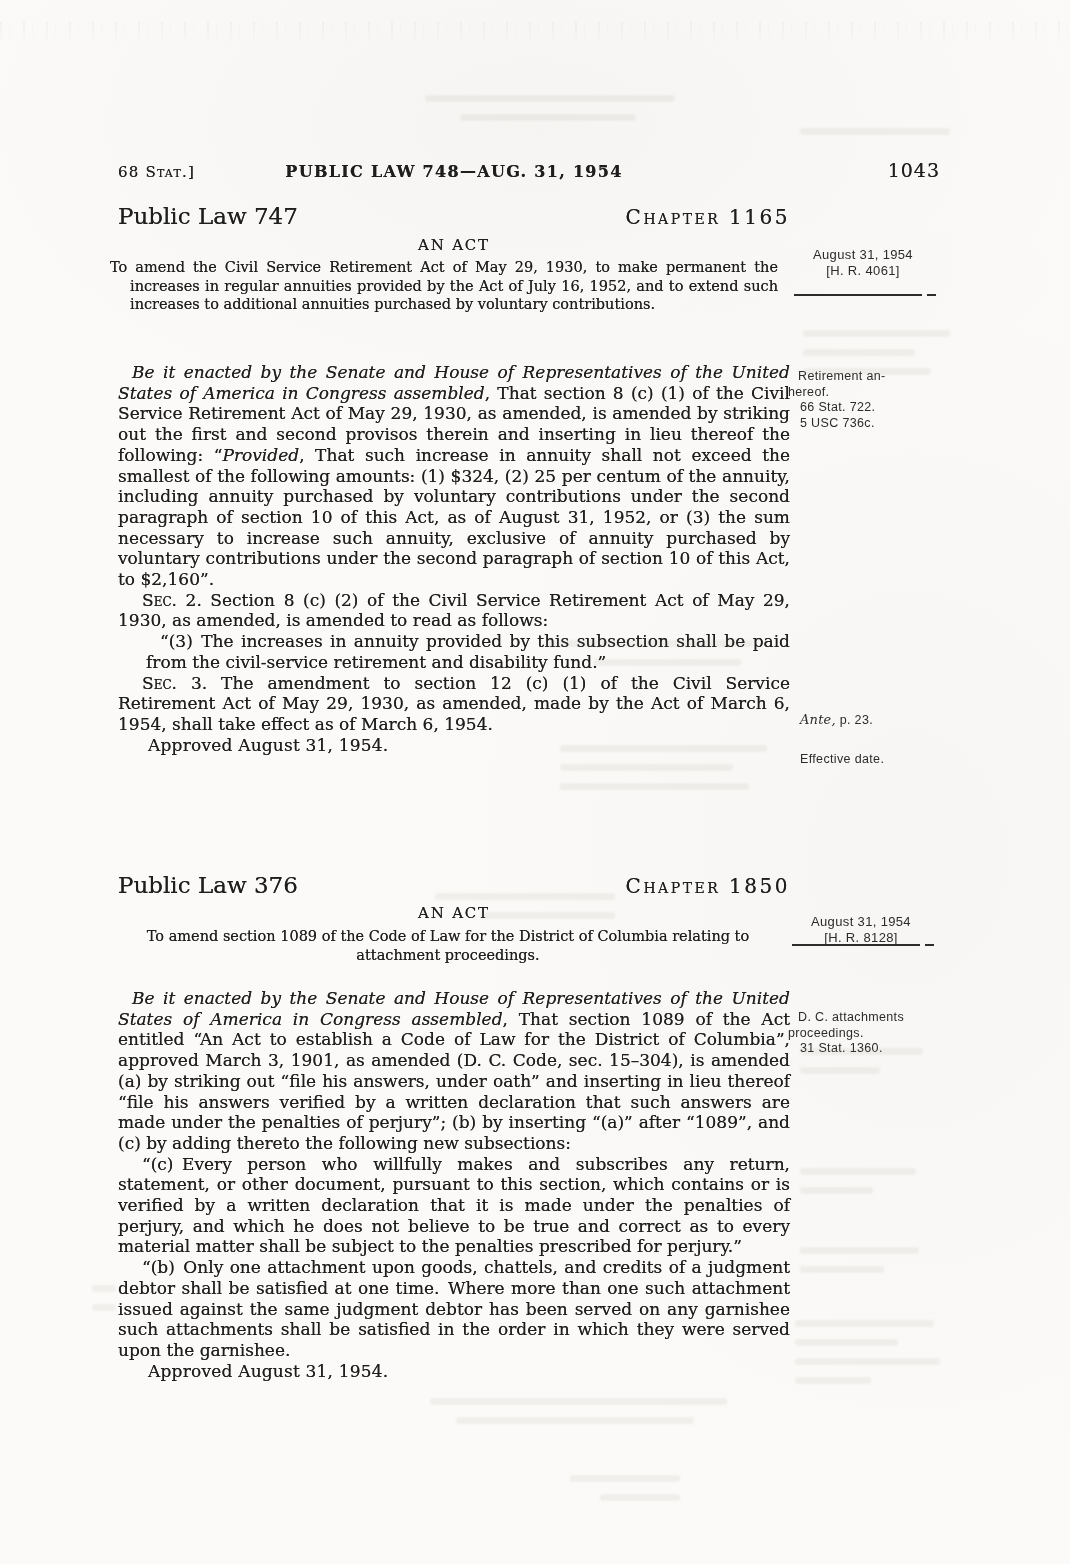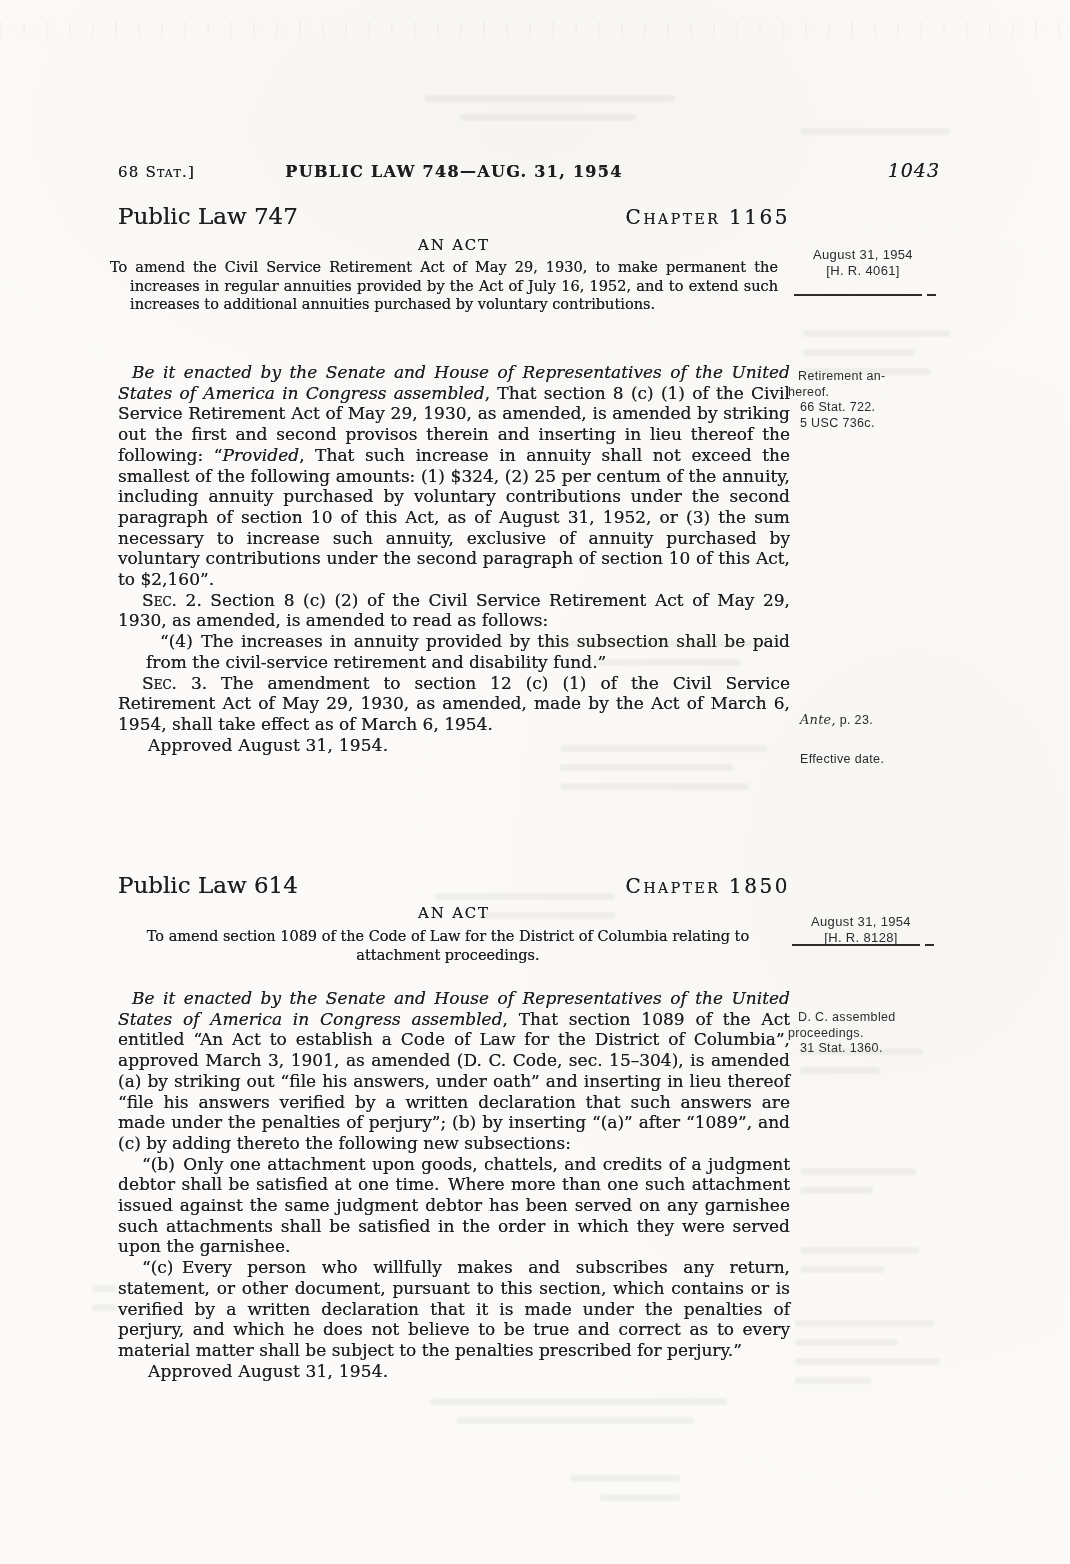--- a/index.html
+++ b/index.html
@@ -11,21 +11,21 @@
           radial-gradient(ellipse 700px 900px at 85% 55%, rgba(120,115,105,0.03), transparent 75%),
           #fbfaf8;}
   .ink{text-shadow:0 0 0.35px rgba(20,20,20,0.75);}
   .sc{font-variant:small-caps;}
   .abs{position:absolute;}
 
   
   .stat-cite{top:163px;left:118px;font-size:15px;letter-spacing:1.2px;}
   .running-title{top:162px;left:118px;width:672px;text-align:center;
                  font-weight:bold;font-size:16px;letter-spacing:1.3px;}
-  .page-num{top:159px;left:830px;width:110px;text-align:right;font-size:19px;letter-spacing:1px;font-style:italic;}
+  .page-num{top:159px;left:830px;width:110px;text-align:right;font-size:19px;letter-spacing:1px;}
 
   
   .law-title{left:118px;font-size:23px;}
   .chapter{left:118px;width:672px;text-align:right;font-size:20px;letter-spacing:2.5px;}
   .an-act{left:118px;width:672px;text-align:center;font-size:15px;letter-spacing:1.8px;}
 
   
   .preamble{left:110px;width:648px;font-size:14.5px;line-height:18.6px;
             text-align:justify;padding-left:20px;text-indent:-20px;}
   .preamble.centered{left:118px;width:660px;text-align:center;padding-left:0;text-indent:0;}
@@ -79,59 +79,59 @@
   </div>
   <div class="note-rule" style="top:294px;left:794px;width:128px;">
     <span class="dash"></span>
   </div>
 
   <div class="abs preamble ink" style="top:258px;">To amend the Civil Service Retirement Act of May 29, 1930, to make permanent the increases in regular annuities provided by the Act of July 16, 1952, and to extend such increases to additional annuities purchased by voluntary contributions.</div>
 
   <div class="abs bodycol ink" style="top:362px;">
     <p class="enacting"><span class="it">Be it enacted by the Senate and House of Representatives of the United States of America in Congress assembled</span><span>, That section 8 (c) (1) of the Civil Service Retirement Act of May 29, 1930, as amended, is amended by striking out the first and second provisos therein and inserting in lieu thereof the following: “</span><span class="it">Provided</span><span>, That such increase in annuity shall not exceed the smallest of the following amounts: (1) $324, (2) 25 per centum of the annuity, including annuity purchased by voluntary contributions under the second paragraph of section 10 of this Act, as of August 31, 1952, or (3) the sum necessary to increase such annuity, exclusive of annuity purchased by voluntary contributions under the second paragraph of section 10 of this Act, to $2,160”.</span></p>
     <p class="body-par"><span class="sc">Sec. 2.</span><span> Section 8 (c) (2) of the Civil Service Retirement Act of May 29, 1930, as amended, is amended to read as follows:</span></p>
-    <p class="quote-par">“(4) The increases in annuity provided by this subsection shall be paid from the civil-service retirement and disability fund.”</p>
+    <p class="quote-par">“(3) The increases in annuity provided by this subsection shall be paid from the civil-service retirement and disability fund.”</p>
     <p class="body-par"><span class="sc">Sec. 3.</span><span> The amendment to section 12 (c) (1) of the Civil Service Retirement Act of May 29, 1930, as amended, made by the Act of March 6, 1954, shall take effect as of March 6, 1954.</span></p>
     <p class="approved">Approved August 31, 1954.</p>
   </div>
 
   <div class="note" style="top:369px;left:788px;width:180px;">
     <span class="ind">Retirement an-</span>
     <span>hereof.</span>
     <span class="ind2">66 Stat. 722.</span>
     <span class="ind2">5 USC 736c.</span>
   </div>
   <div class="note" style="top:688px;left:800px;width:160px;margin-top:24px;">
     <span class="ante-it">Ante,</span><span> p. 23.</span>
   </div>
   <div class="note" style="top:752px;left:800px;width:160px;">Effective date.</div>
 
-  <div class="abs law-title ink" style="top:872px;">Public Law 614</div>
+  <div class="abs law-title ink" style="top:872px;">Public Law 376</div>
   <div class="abs chapter ink sc" style="top:874px;">Chapter 1850</div>
   <div class="abs an-act ink" style="top:904px;">AN ACT</div>
 
   <div class="note date-note" style="top:914px;left:792px;">
     <span>August 31, 1954</span><br>
     <span>[H. R. 8128]</span>
   </div>
   <div class="note-rule" style="top:944px;left:792px;width:128px;">
     <span class="dash"></span>
   </div>
 
   <div class="abs preamble centered ink" style="top:927px;">To amend section 1089 of the Code of Law for the District of Columbia relating to attachment proceedings.</div>
 
   <div class="abs bodycol ink" style="top:988px;">
     <p class="enacting"><span class="it">Be it enacted by the Senate and House of Representatives of the United States of America in Congress assembled</span><span>, That section 1089 of the Act entitled “An Act to establish a Code of Law for the District of Columbia”, approved March 3, 1901, as amended (D. C. Code, sec. 15–304), is amended (a) by striking out “file his answers, under oath” and inserting in lieu thereof “file his answers verified by a written declaration that such answers are made under the penalties of perjury”; (b) by inserting “(a)” after “1089”, and (c) by adding thereto the following new subsections:</span></p>
+    <p class="body-par">“(c) Every person who willfully makes and subscribes any return, statement, or other document, pursuant to this section, which contains or is verified by a written declaration that it is made under the penalties of perjury, and which he does not believe to be true and correct as to every material matter shall be subject to the penalties prescribed for perjury.”</p>
     <p class="body-par">“(b) Only one attachment upon goods, chattels, and credits of a judgment debtor shall be satisfied at one time. Where more than one such attachment issued against the same judgment debtor has been served on any garnishee such attachments shall be satisfied in the order in which they were served upon the garnishee.</p>
-    <p class="body-par">“(c) Every person who willfully makes and subscribes any return, statement, or other document, pursuant to this section, which contains or is verified by a written declaration that it is made under the penalties of perjury, and which he does not believe to be true and correct as to every material matter shall be subject to the penalties prescribed for perjury.”</p>
     <p class="approved">Approved August 31, 1954.</p>
   </div>
 
   <div class="note" style="top:1010px;left:788px;width:180px;">
-    <span class="ind">D. C. assembled</span>
+    <span class="ind">D. C. attachments</span>
     <span>proceedings.</span>
     <span class="ind2">31 Stat. 1360.</span>
   </div>
 
   <div class="ghost" style="top:95px;left:390px;width:320px;">
     <i style="width:78%;margin-left:11%;"></i>
       <i style="width:55%;margin-left:22%;"></i>
   </div>
   <div class="ghost" style="top:128px;left:800px;width:150px;">
     <i></i>

